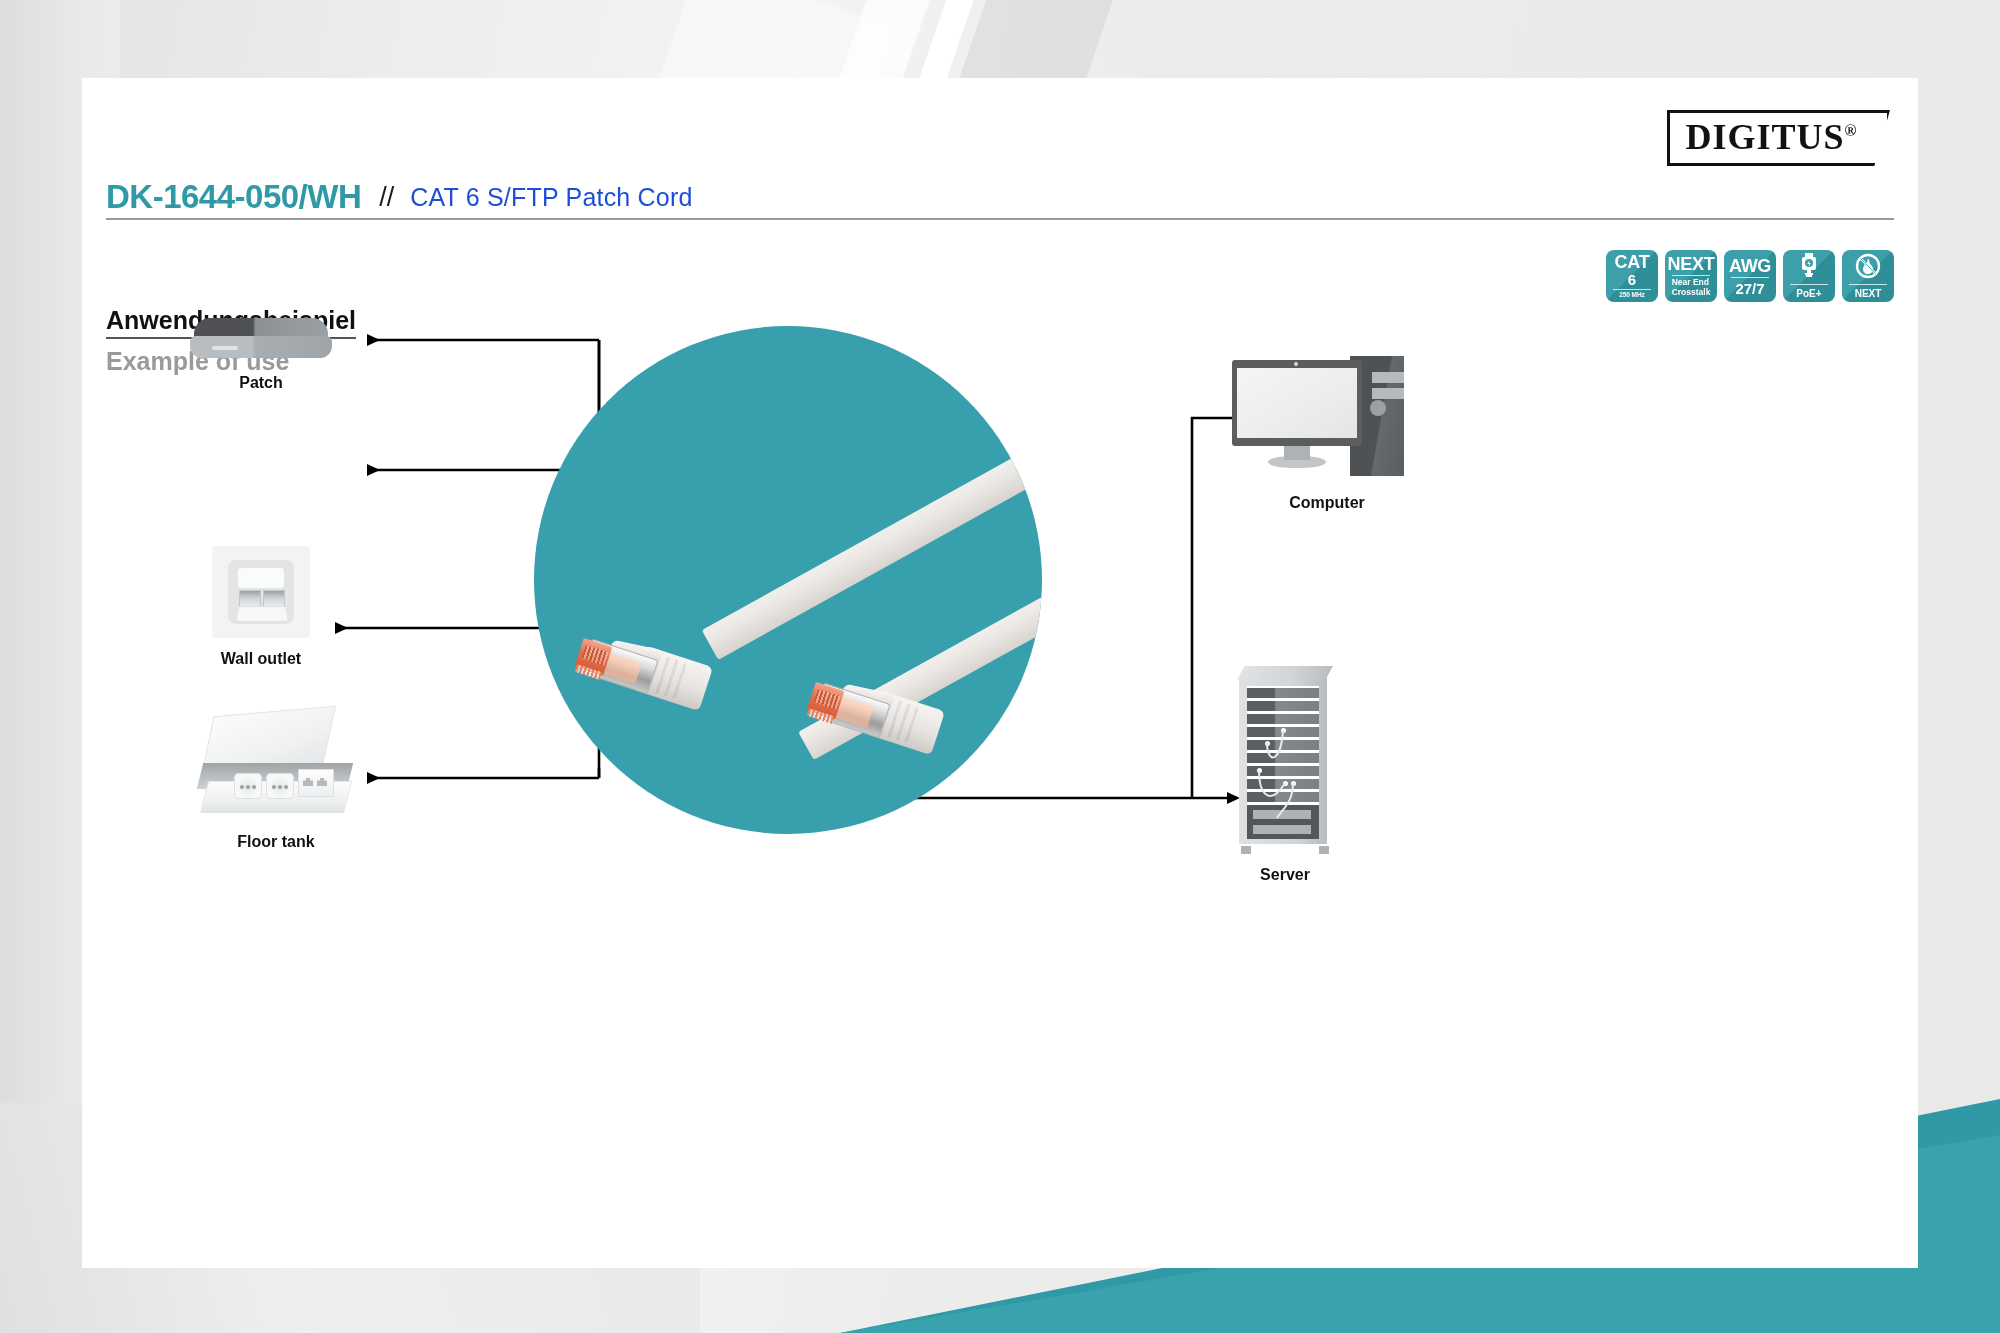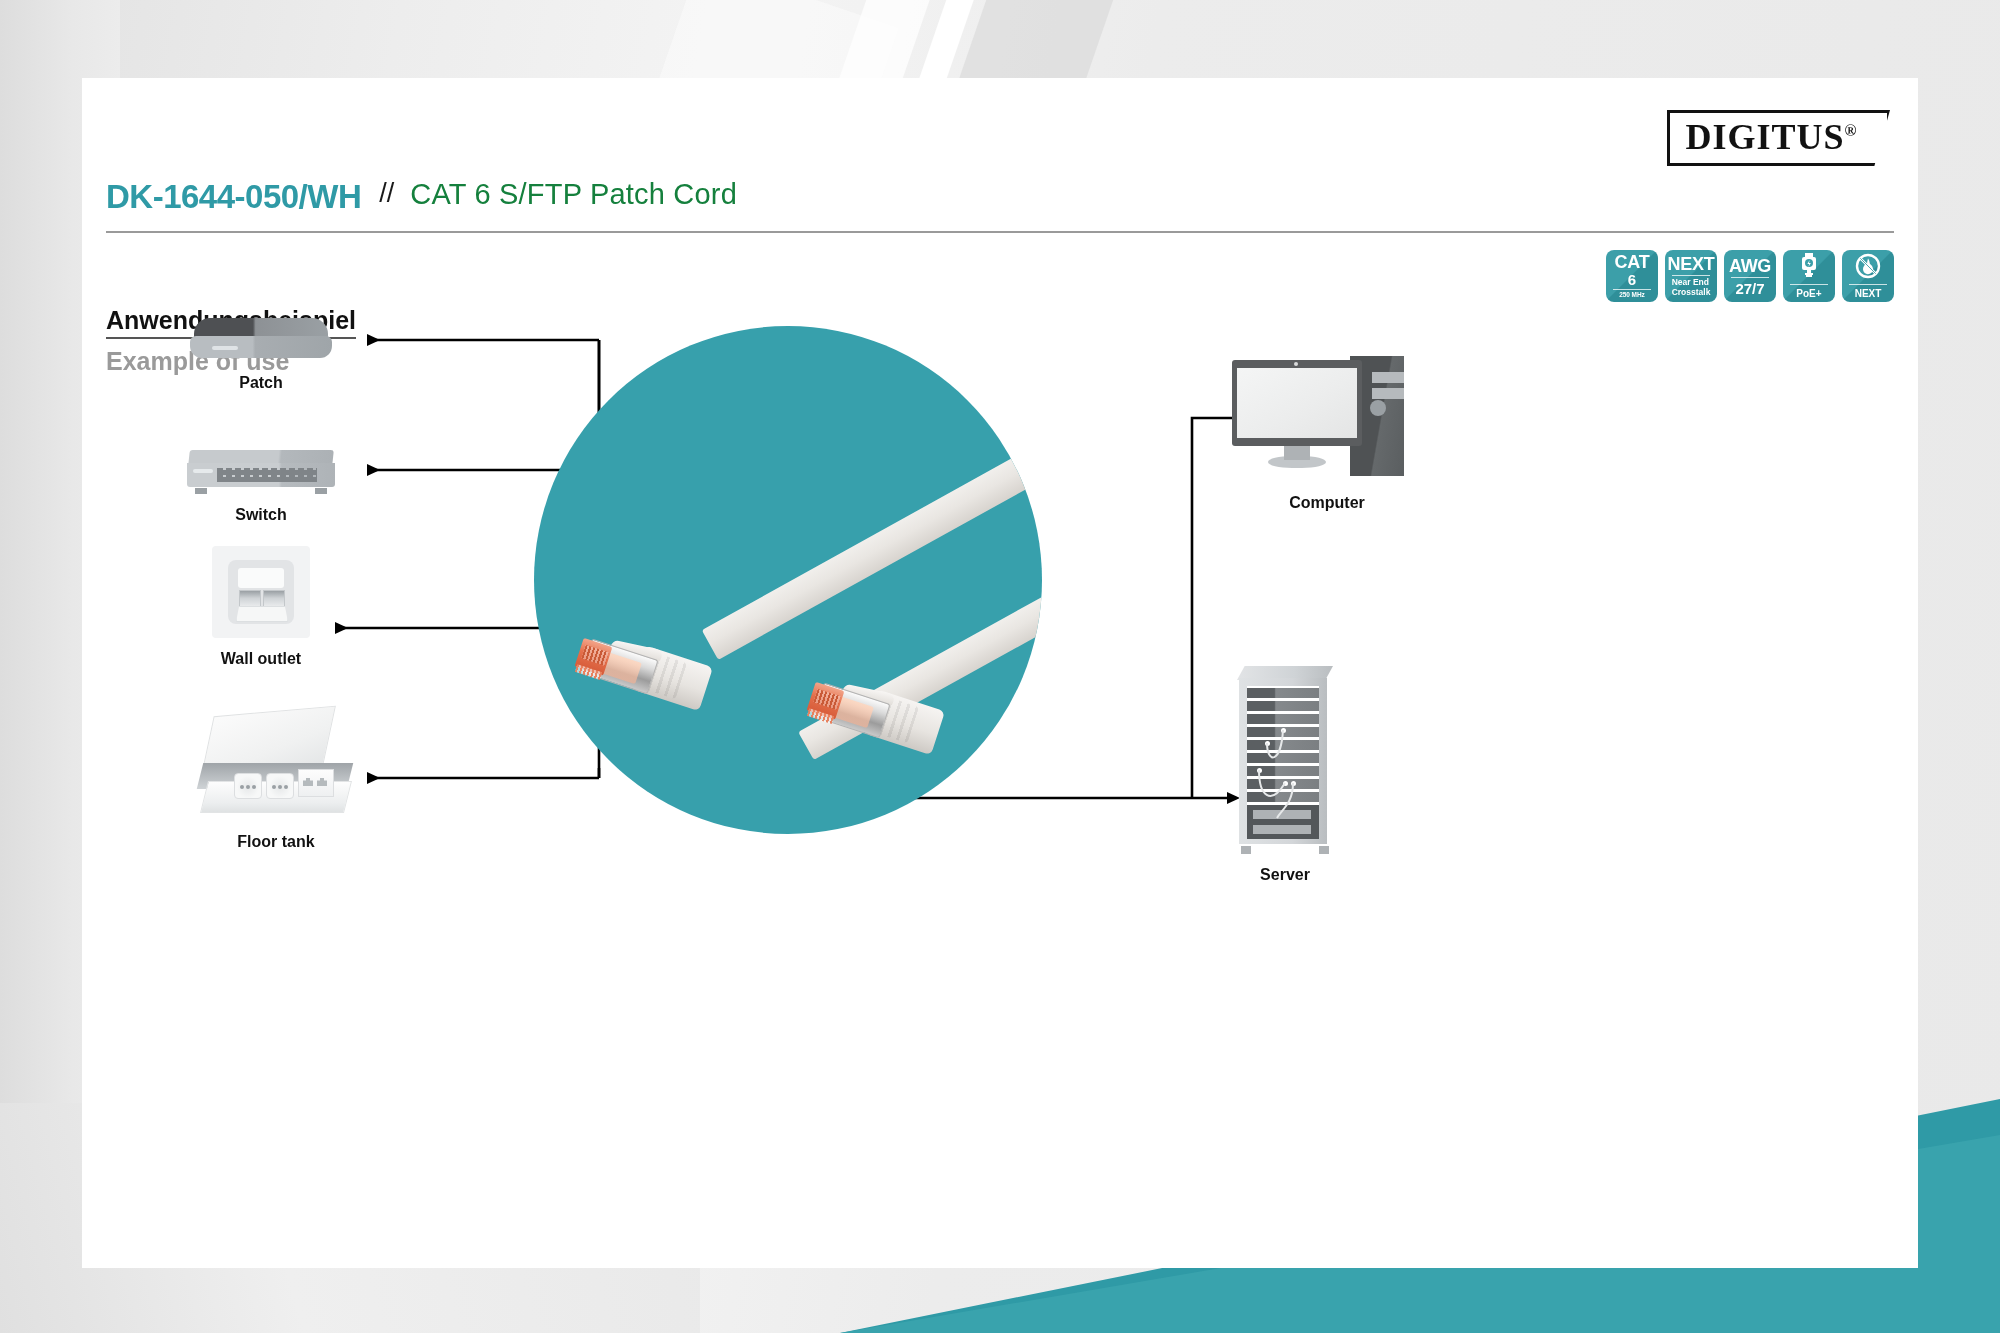--- a/index.html
+++ b/index.html
@@ -78,33 +78,33 @@
     font-size: 36px;
     letter-spacing: 1px;
     color: #111;
     white-space: nowrap;
   }
   .logo-reg {
     font-size: 16px; vertical-align: super; font-weight: bold;
   }
   .title-row {
     position: absolute; left: 24px; top: 100px; right: 24px;
-    display: flex; align-items: flex-start; gap: 0px;
+    display: flex; align-items: center; gap: 0px;
     border-bottom: 2px solid #9a9a9a;
-    padding-bottom: 15px;
+    padding-bottom: 2px;
   }
   .title-sku {
     font-size: 33px; font-weight: bold; color: #2f9aa6;
     letter-spacing: -0.5px;
   }
   .title-sep {
     font-size: 27px; color: #1a1a1a; margin: 0 16px 0 18px; font-weight: 500;
   }
   .title-name {
-    font-size: 29px; color: #15803d; letter-spacing: 0.2px;
+    font-size: 25px; color: #1d4ed8; letter-spacing: 0.2px;
   }
   
   .badges {
     position: absolute; right: 24px; top: 172px;
     display: flex; gap: 7px;
   }
   .badge {
     position: relative;
     width: 52px; height: 52px;
     border-radius: 8px;
@@ -538,32 +538,20 @@
 
       <div class="node" style="left:108px; top:240px;">
         <div class="router">
           <div class="router-top"></div>
           <div class="router-base"></div>
           <div class="router-led"></div>
         </div>
         <div class="node-label">Patch</div>
       </div>
 
-      <div class="node" style="left:105px; top:370px;">
-        <div class="switch">
-          <div class="switch-top"></div>
-          <div class="switch-face">
-            <div class="switch-led"></div>
-            <div class="switch-ports"></div>
-          </div>
-          <div class="switch-foot" style="left:8px;"></div>
-          <div class="switch-foot" style="right:8px;"></div>
-        </div>
-        <div class="node-label">Switch</div>
-      </div>
 
       <div class="node" style="left:130px; top:468px;">
         <div class="outlet">
           <div class="outlet-inner">
             <div class="outlet-win"></div>
             <div class="outlet-jack" style="left:11px;"></div>
             <div class="outlet-jack" style="left:35px;"></div>
             <div class="outlet-tray"></div>
           </div>
         </div>

